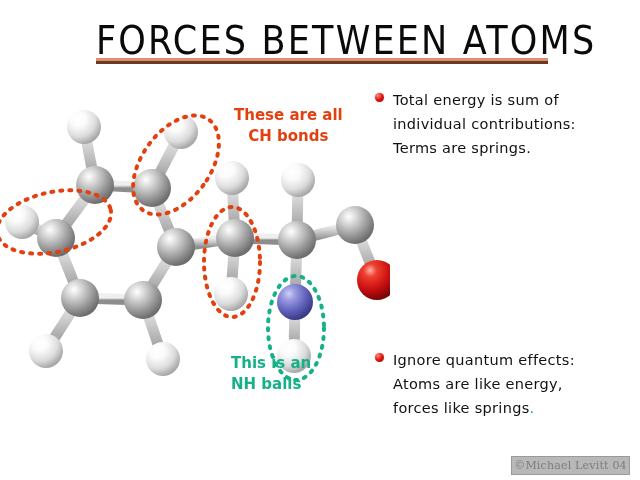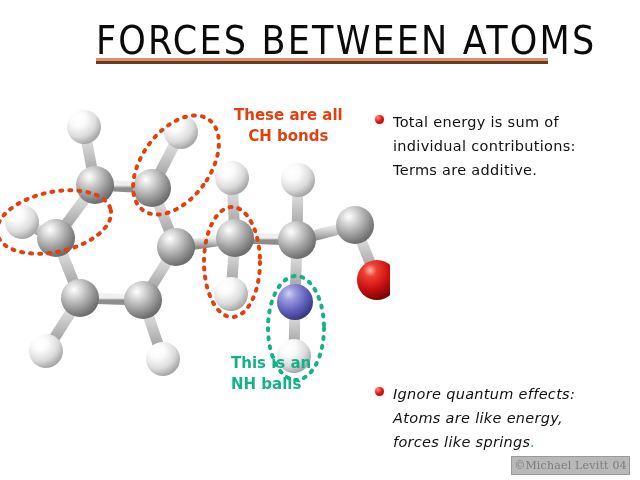--- a/index.html
+++ b/index.html
@@ -60,25 +60,24 @@
     width: 452px;
     height: 3px;
     background: #6b3a22;
   }
 
   
   .bullet-group {
     position: absolute;
     left: 375px;
     width: 262px;
-    margin-top: 22px;
   }
   #bullet-1 { top: 88px; }
   #bullet-2 { top: 228px; }
-  #bullet-3 { top: 360px; font-style: italic; }
+  #bullet-3 { top: 348px; }
 
   .bullet-marker {
     position: absolute;
     left: 0px;
     top: 5px;
     width: 9px;
     height: 9px;
     border-radius: 50%;
     background: radial-gradient(circle at 32% 28%, #ff8a7a 0%, #e2160f 48%, #8e0502 100%);
     box-shadow: 0 0 1px rgba(120,0,0,0.5);
@@ -258,21 +257,21 @@
   <div class="annotation" id="annotation-nh">
     <div>This is an</div>
     <div>NH balls</div>
   </div>
 
   <div class="bullet-group" id="bullet-1">
     <span class="bullet-marker"></span>
     <div class="bullet-lines">
       <div class="bullet-line">Total energy is sum of</div>
       <div class="bullet-line">individual contributions:</div>
-      <div class="bullet-line">Terms are additive.</div>
+      <div class="bullet-line">Terms are springs.</div>
     </div>
   </div>
 
 
   <div class="bullet-group" id="bullet-3">
     <span class="bullet-marker"></span>
     <div class="bullet-lines">
       <div class="bullet-line">Ignore quantum effects:</div>
       <div class="bullet-line">Atoms are like energy,</div>
       <div class="bullet-line"><span>forces like springs</span><span class="teal-dot">.</span></div>

